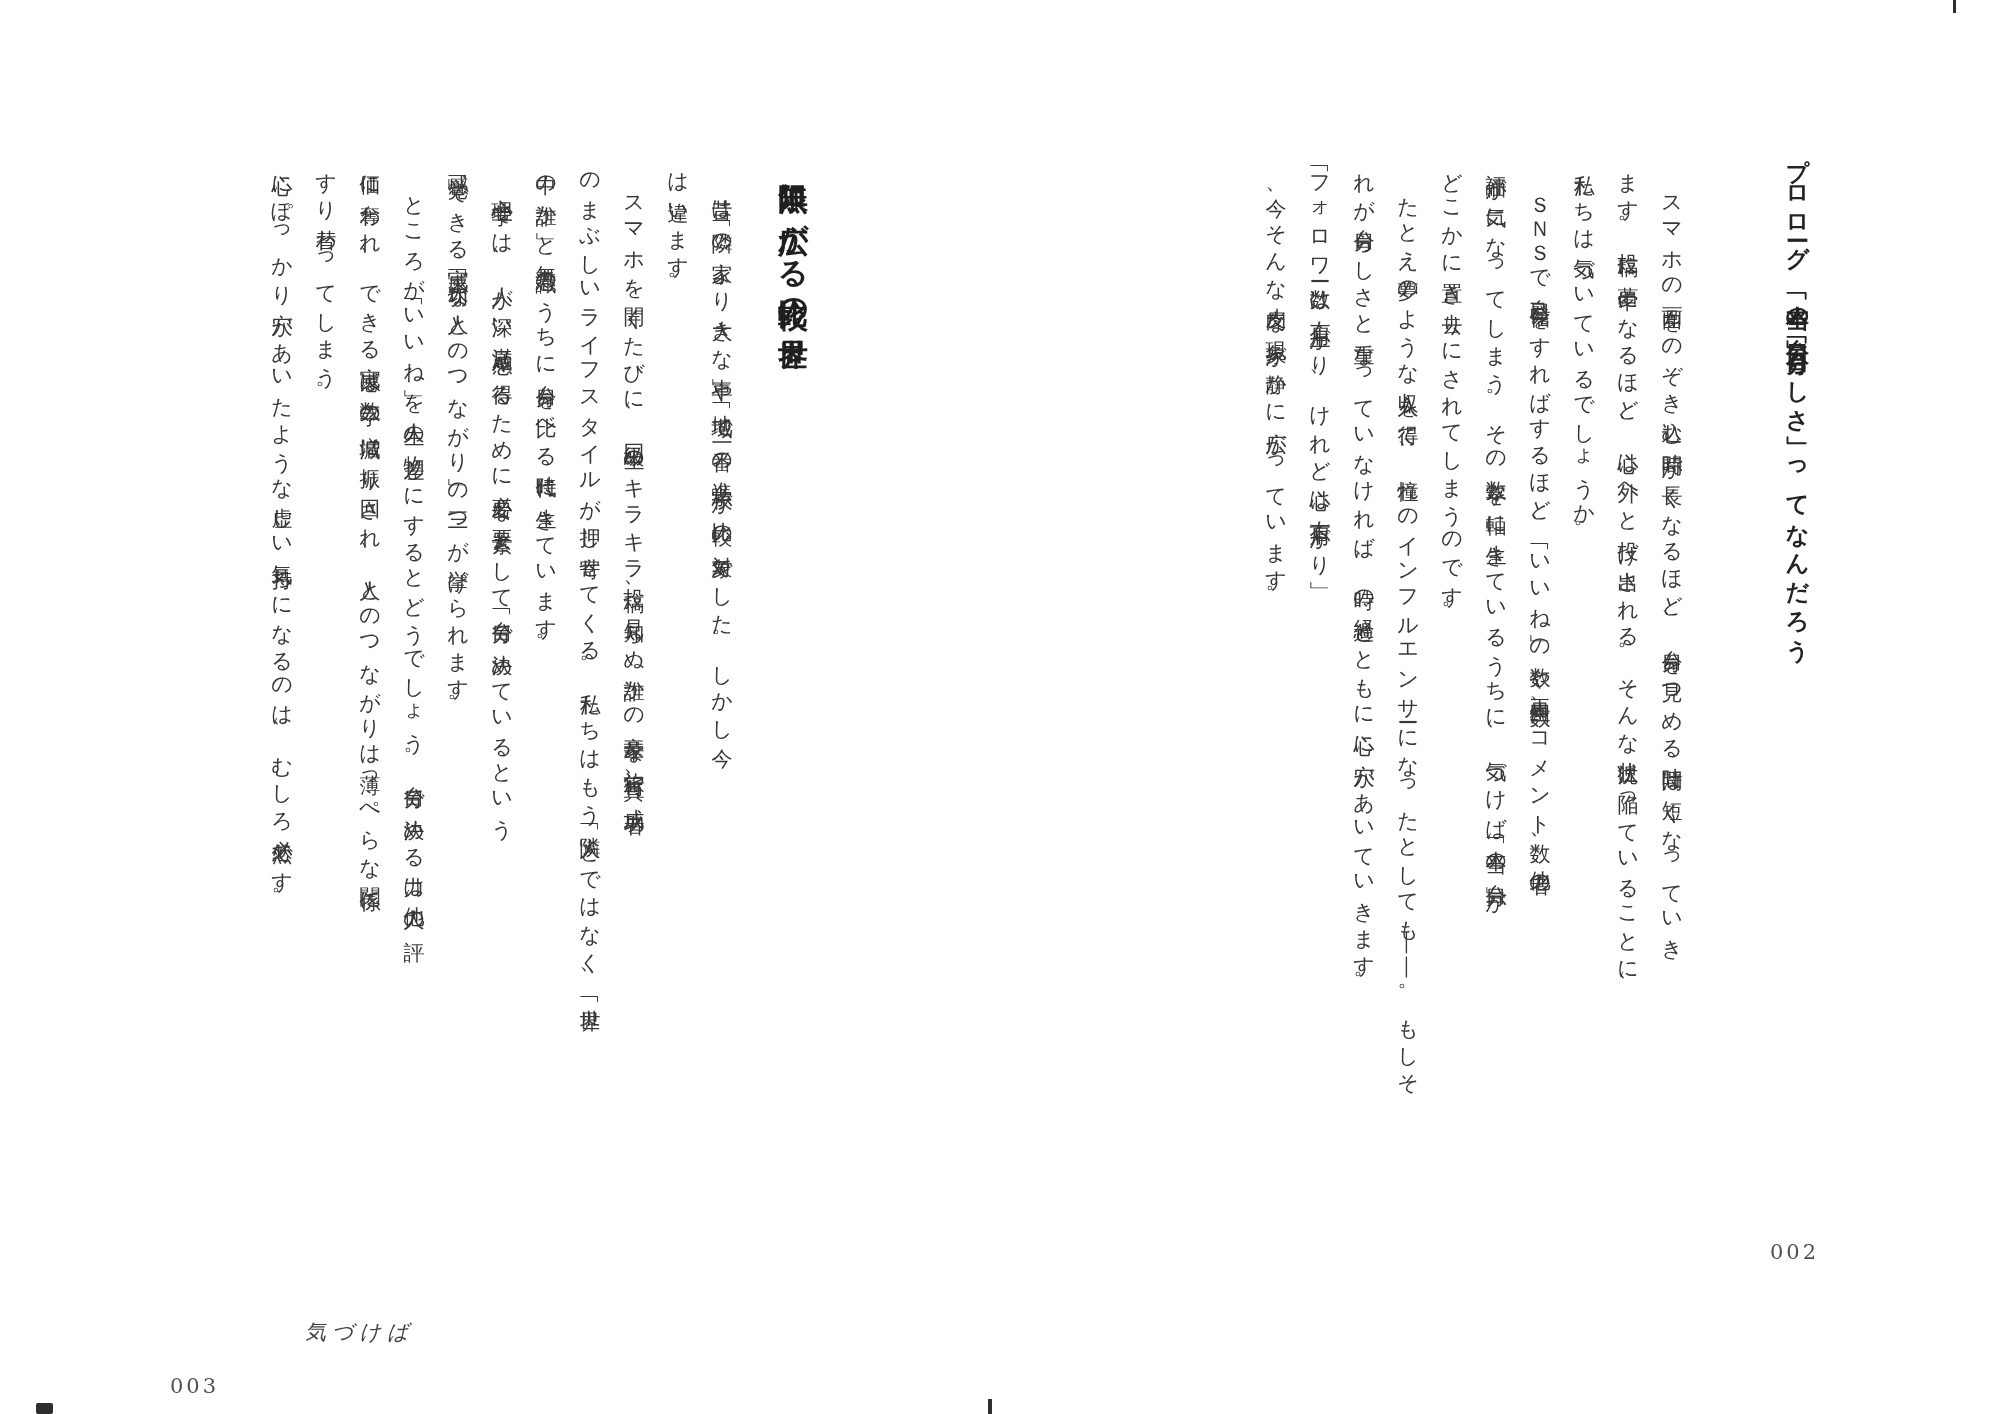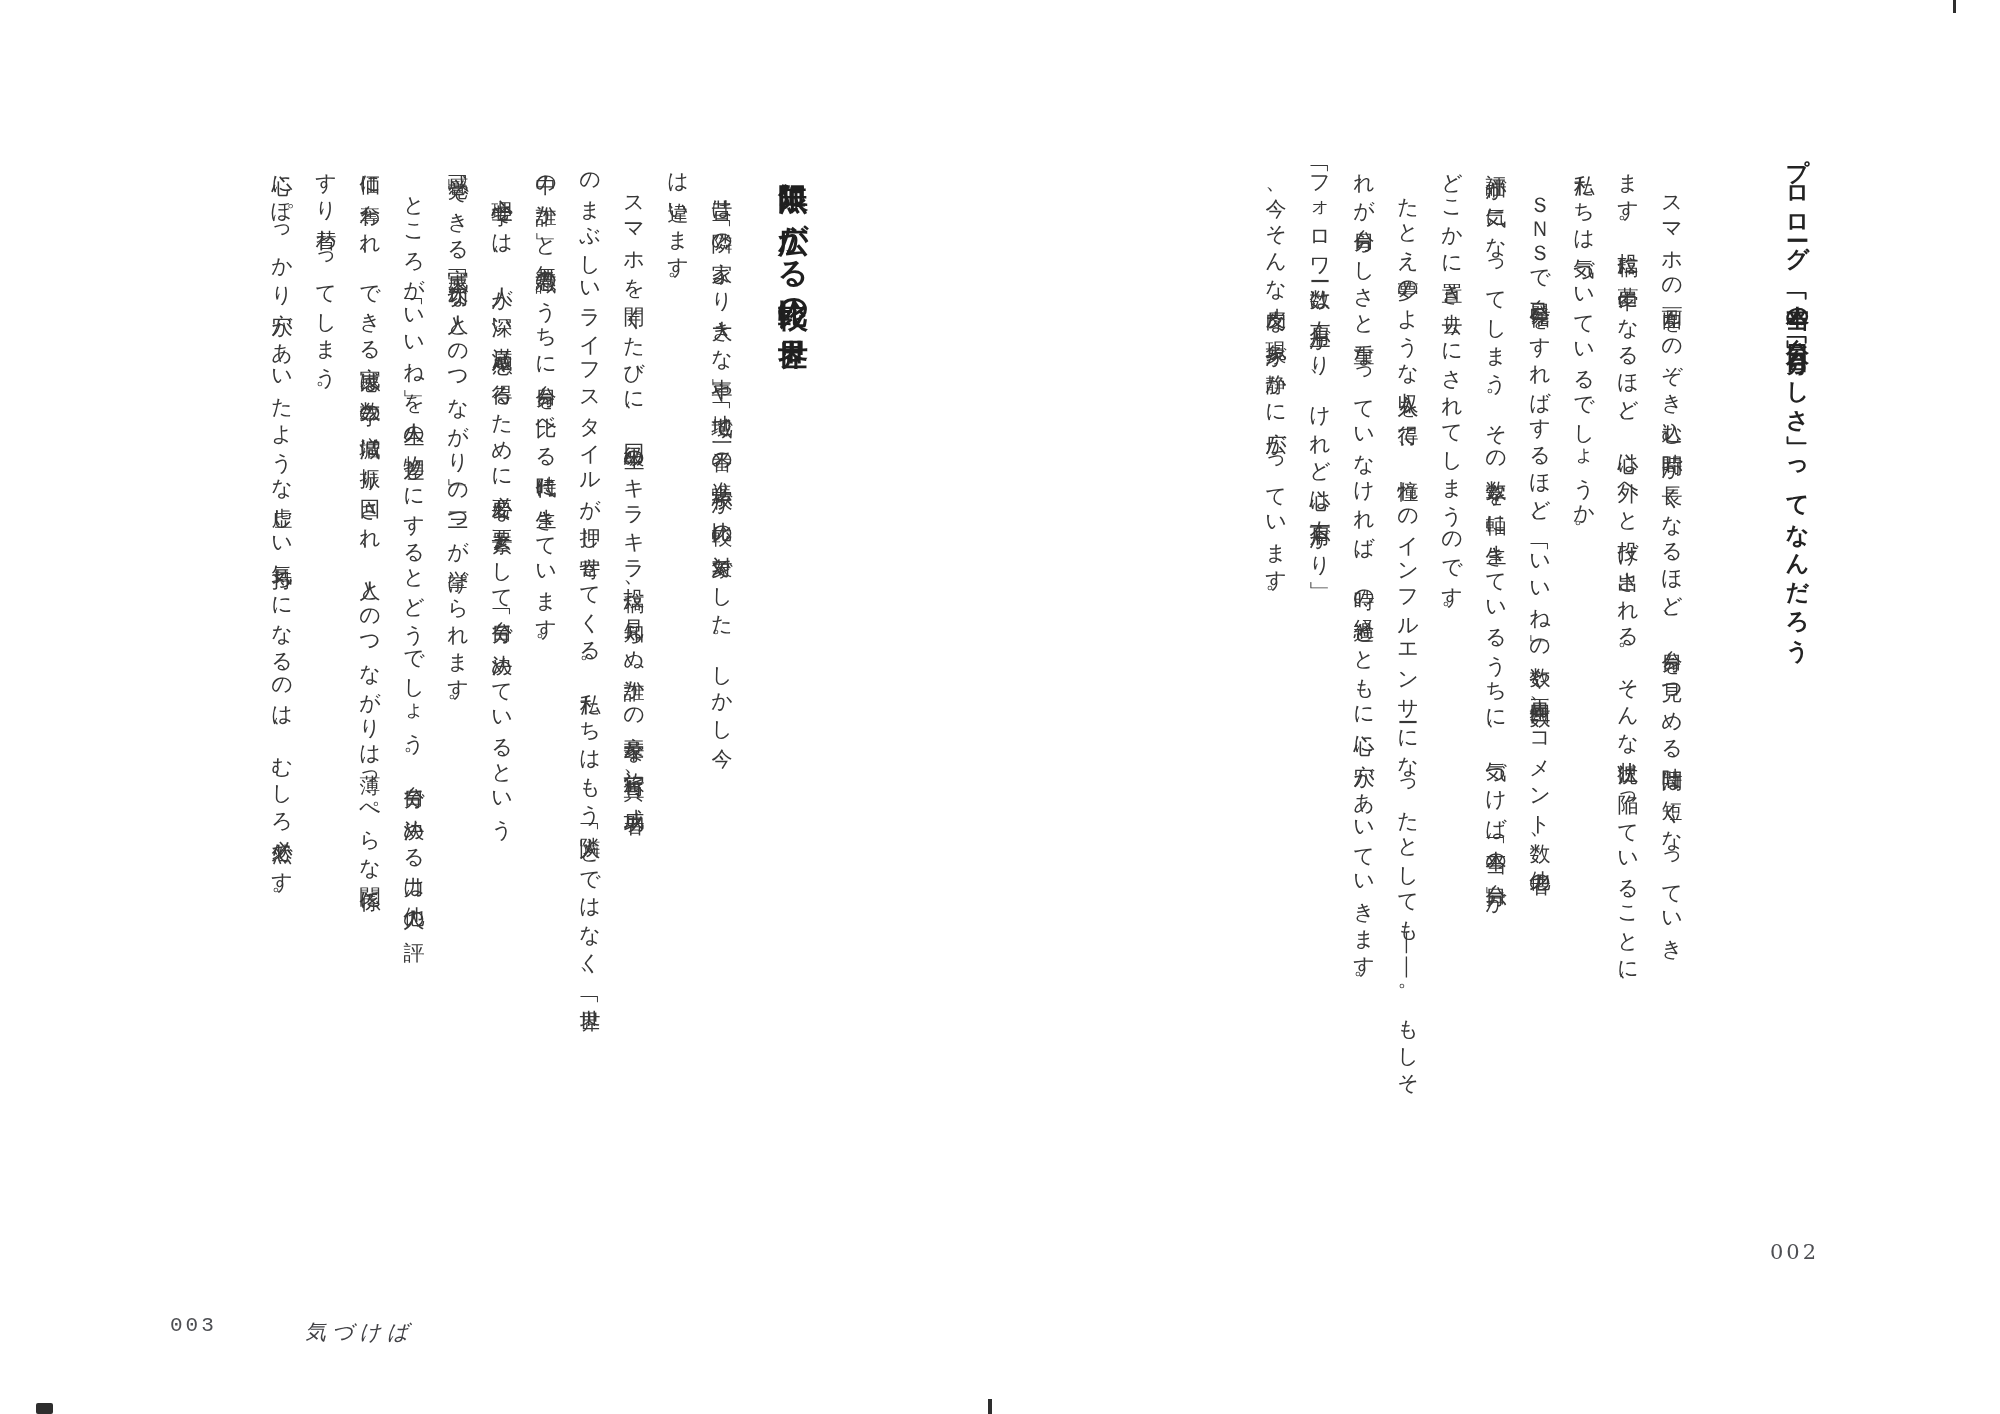--- a/index.html
+++ b/index.html
@@ -51,21 +51,21 @@
     line-height: 42px;
     color: #1f1f1f;
   }
   
   .page-number {
     position: absolute;
     font-size: 21px;
     letter-spacing: 3px;
     color: #4e4f53;
   }
-  #page-number-left  { left: 170px;  top: 1314px; font-family: Liberation Mono, monospace; }
+  #page-number-left  { left: 170px;  top: 1374px; }
   #page-number-right { left: 1770px; top: 1240px; }
   .running-head {
     position: absolute;
     left: 305px; top: 1318px;
     font-size: 21px;
     font-style: italic;
     letter-spacing: 6px;
     color: #404044;
   }
   

